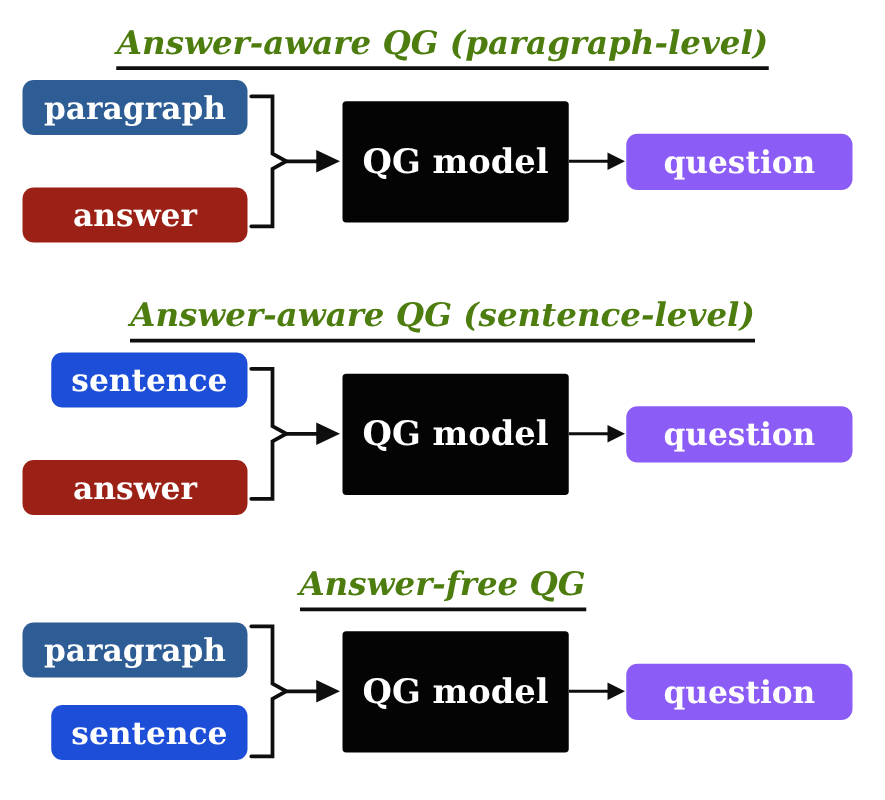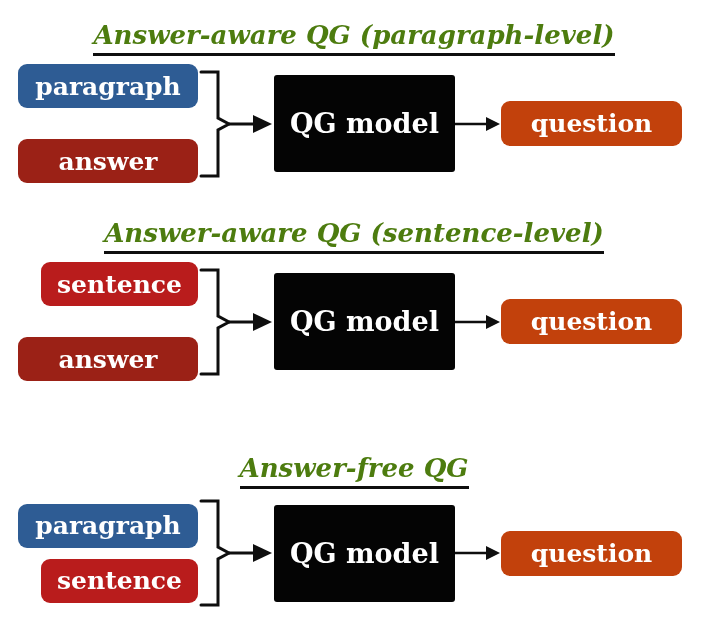--- a/index.html
+++ b/index.html
@@ -2,44 +2,44 @@
 <html><head>
 <meta charset="utf-8">
 <style>
   html,body { margin:0; padding:0; background:#ffffff; }
   .canvas {
     position:relative; width:708px; height:640px; background:#ffffff;
     font-family:"DejaVu Serif", serif; overflow:hidden;
   }
   .section { position:absolute; left:0; width:708px; }
   .section-1 { top:18px; }
-  .section-2 { top:216px; }
+  .section-2 { top:236px; }
   .section-3 { top:451px; }
 
   .title { text-align:center; line-height:34px; font-size:26px; font-weight:bold;
            font-style:italic; color:#4d7c0f; letter-spacing:0px; }
   .title .u { display:inline-block; border-bottom:3px solid #0e0e0e; padding-bottom:1px; }
 
   .row { display:flex; align-items:center; padding-left:18px; margin-top:8px; }
 
-  .inputs { display:flex; flex-direction:column; gap:11px; width:180px; flex:0 0 180px; }
+  .inputs { display:flex; flex-direction:column; gap:22px; width:180px; flex:0 0 180px; }
   .inbox { height:44px; border-radius:9px; display:flex; align-items:center;
            justify-content:center; color:#ffffff; font-weight:bold; font-size:25px; }
   [data-color="blue"]  { background:#2e5c94; }
   [data-color="red"]   { background:#9b2116;margin-top:20px; }
-  [data-color="green"] { background:#b91c1c;margin-left:23px; }
+  [data-color="green"] { background:#1d4ed8;margin-left:23px; }
 
   .brace-svg { width:76px; height:112px; flex:0 0 76px; display:block; }
   .arrow-svg { width:46px; height:20px; flex:0 0 46px; display:block; }
 
   .qg { width:181px; height:97px; flex:0 0 181px; background:#040404; border-radius:3px;
         color:#ffffff; display:flex; align-items:center; justify-content:center;
         font-size:27px; font-weight:bold; }
 
-  .question { width:181px; height:45px; flex:0 0 181px; background:#c2410c; border-radius:9px;
+  .question { width:181px; height:45px; flex:0 0 181px; background:#8b5cf6; border-radius:9px;
               display:flex; align-items:center; justify-content:center;
               color:#ffffff; font-weight:bold; font-size:25px; }
 </style>
 </head>
 <body>
 
 <div class="canvas">
 
   <div class="section section-1">
     <div class="title">

